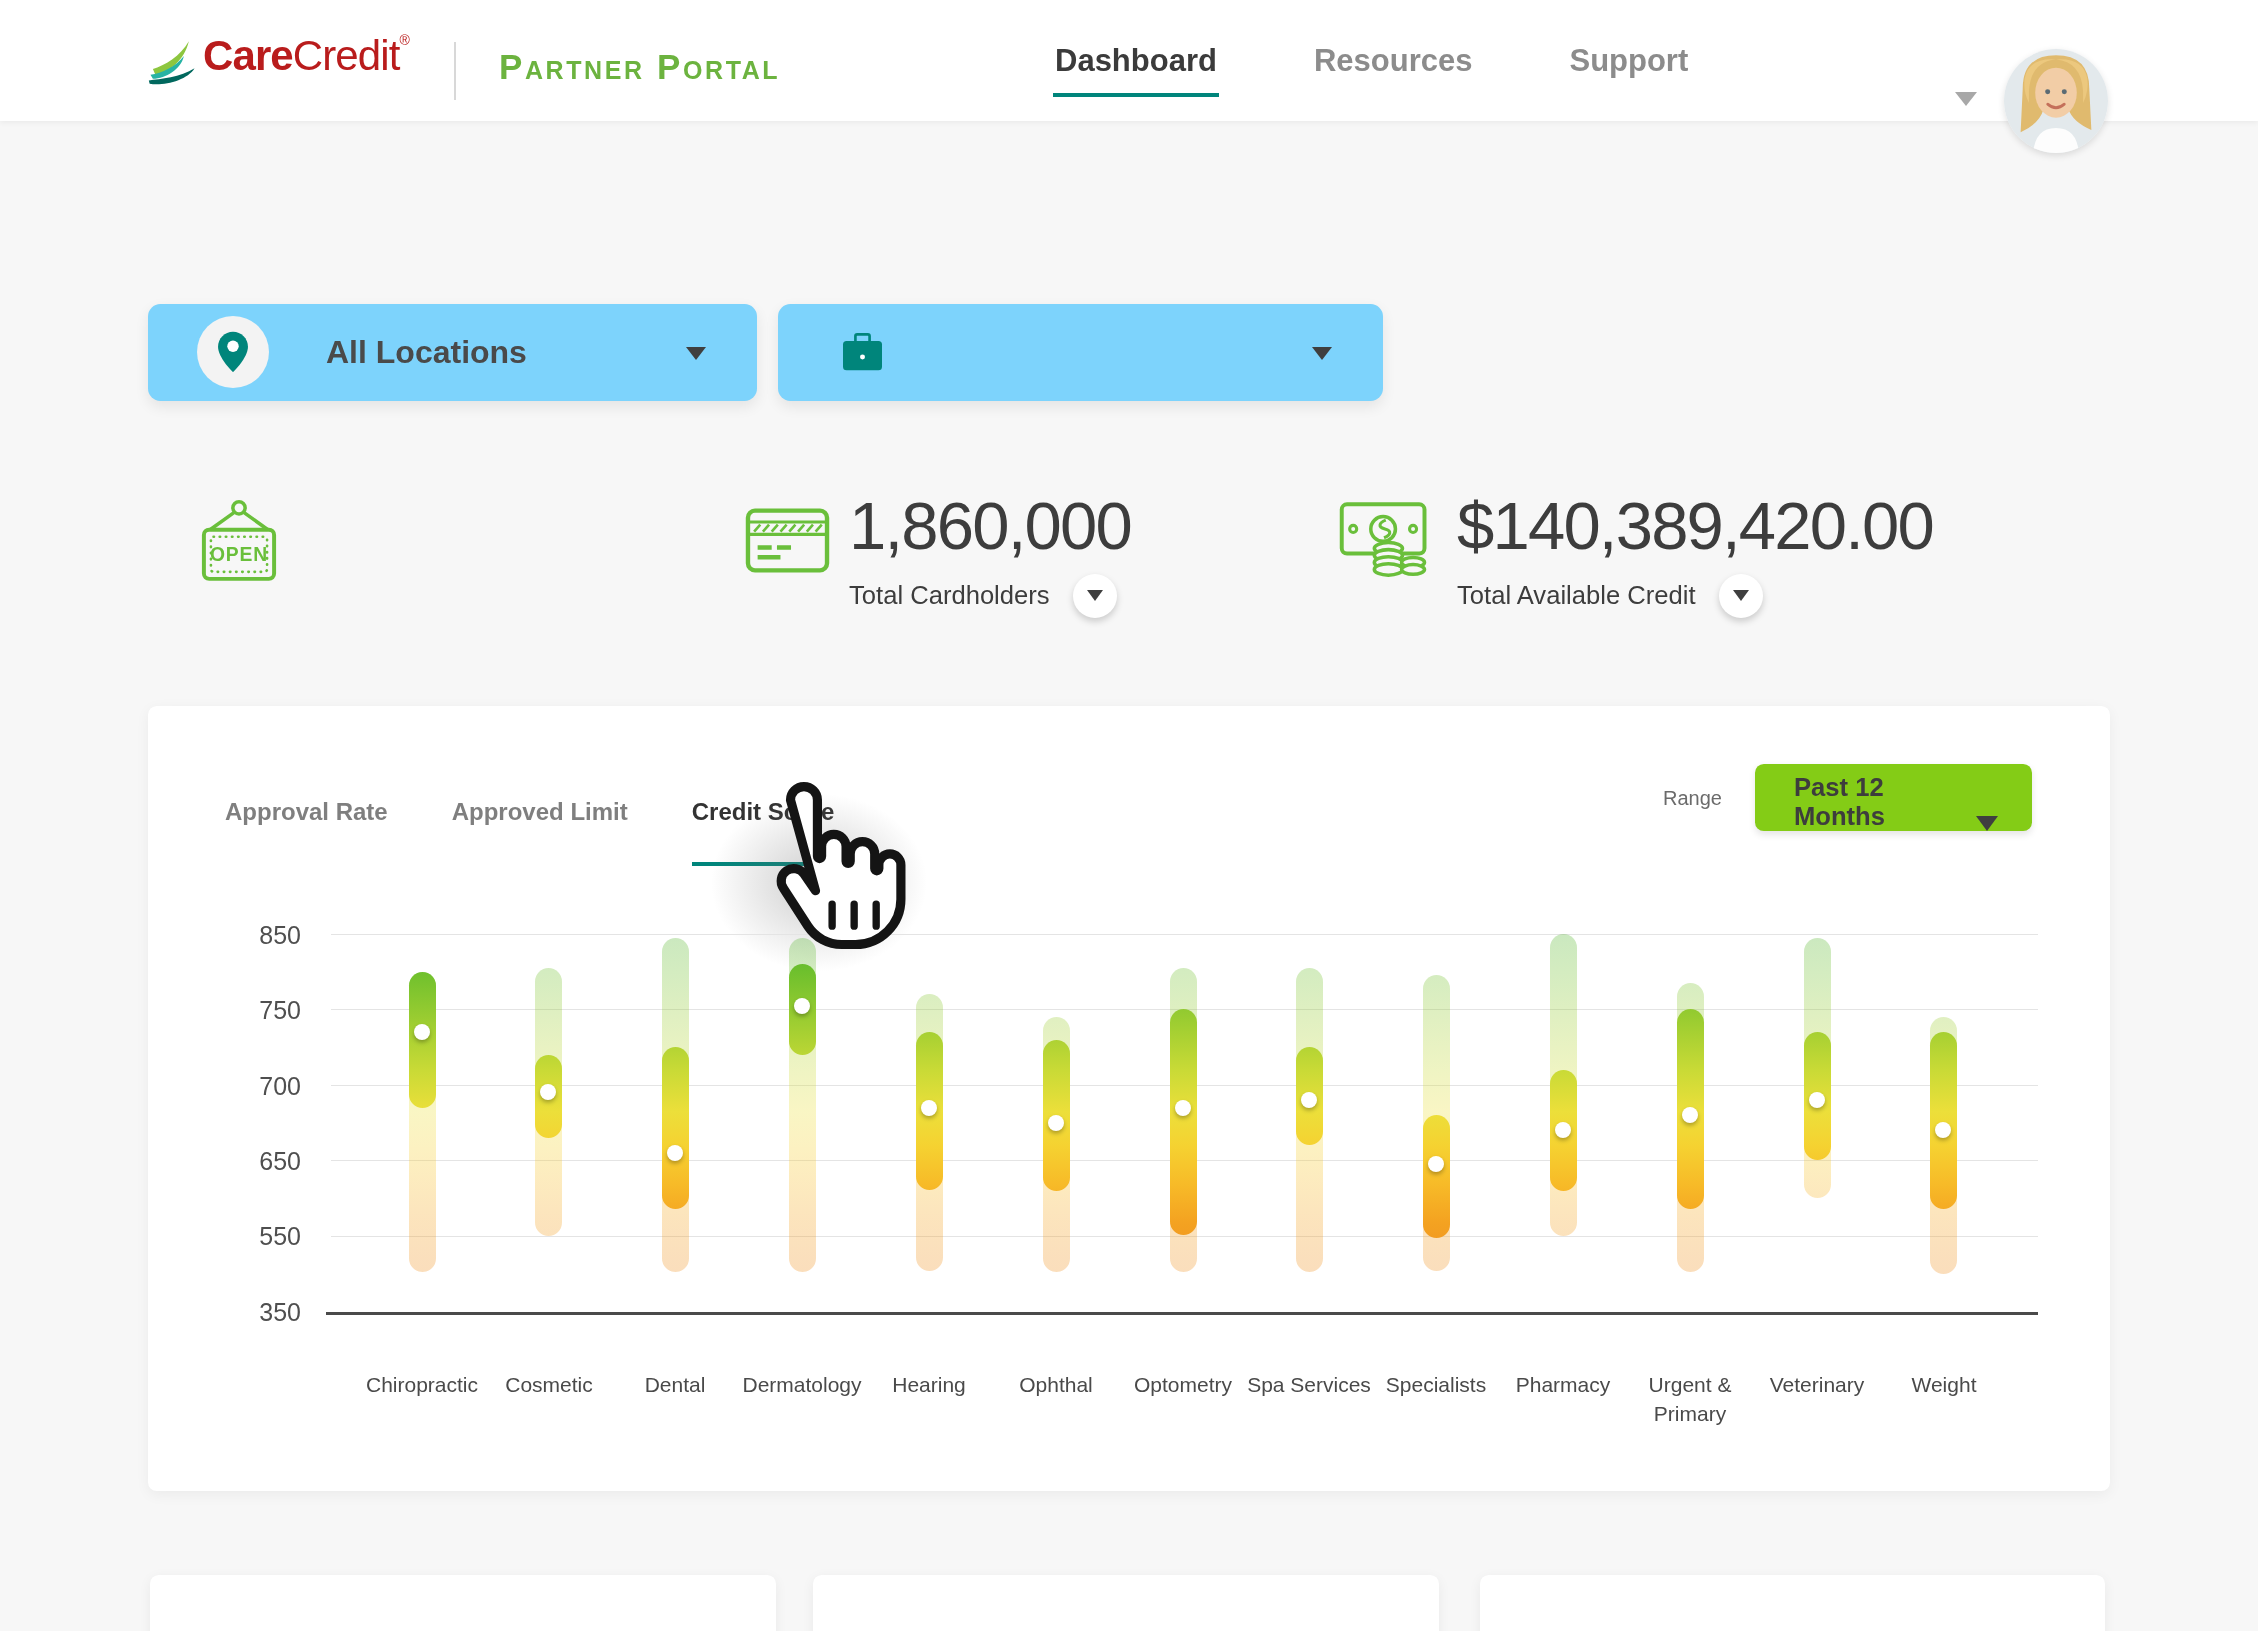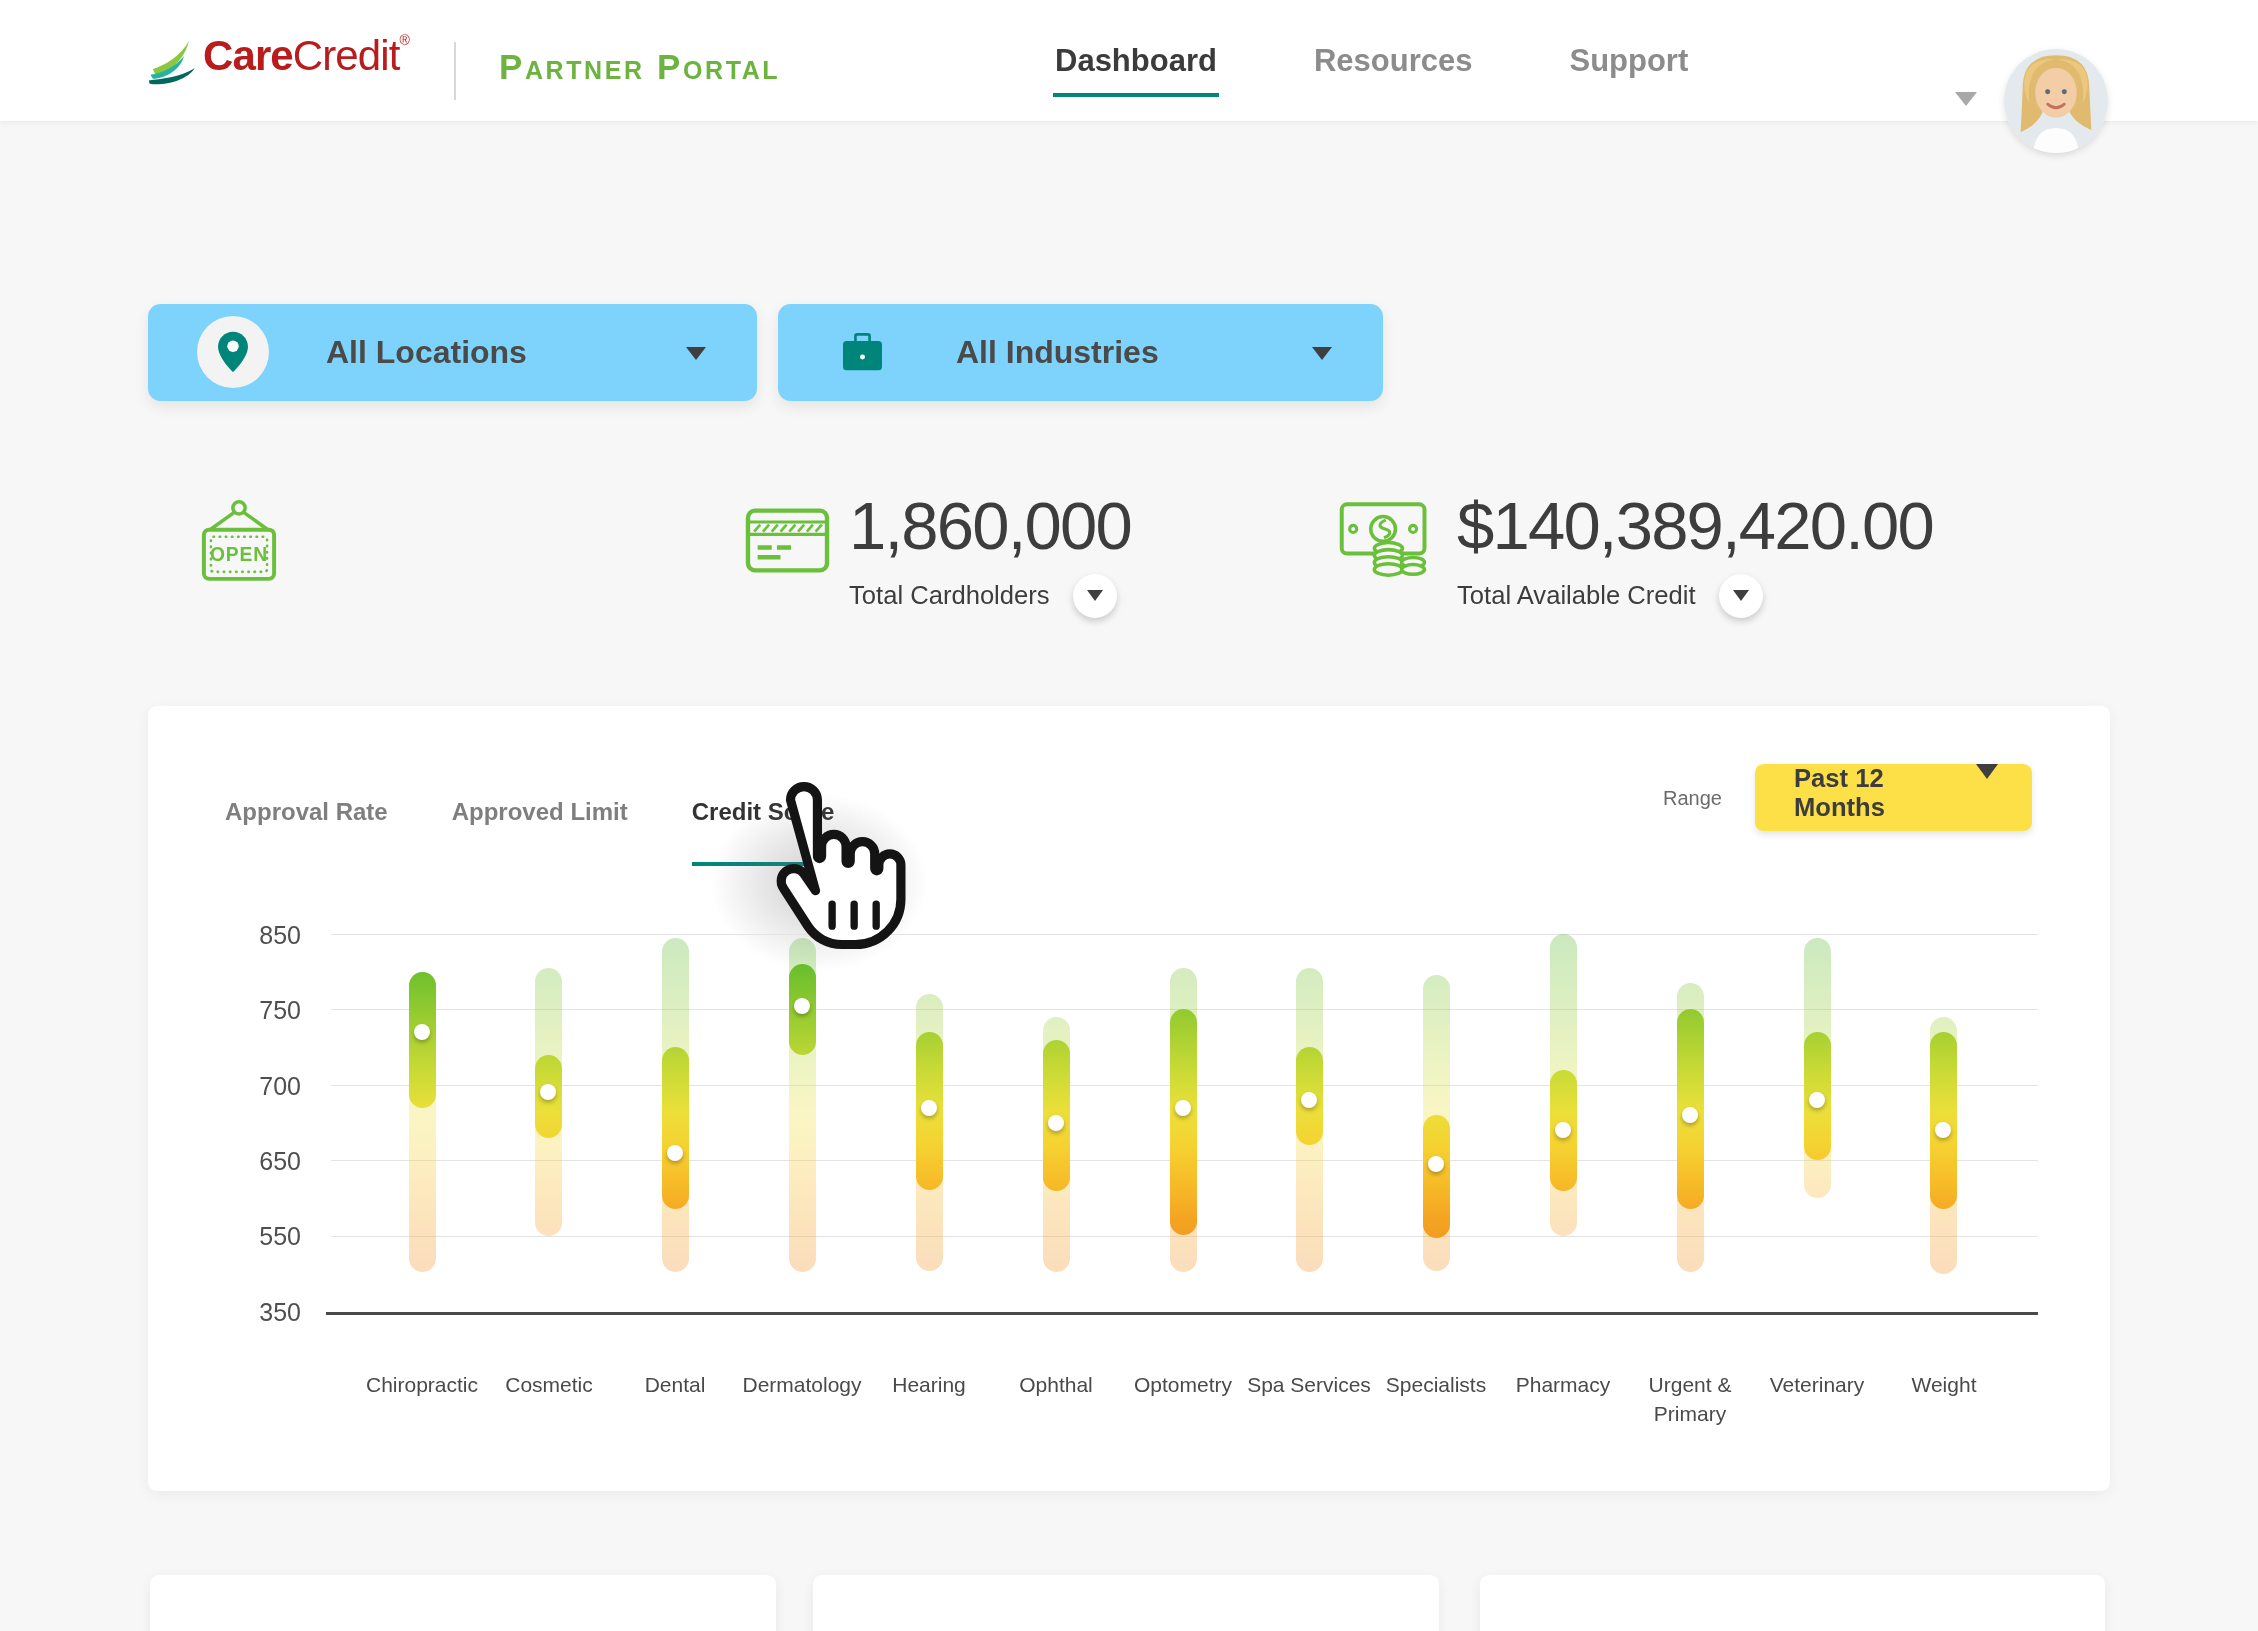--- a/index.html
+++ b/index.html
@@ -57,23 +57,23 @@
                     box-shadow:0 3.5px 7px rgba(0,0,0,.18); display:flex; align-items:center; justify-content:center; cursor:pointer; }
   .stat-caret-btn .tri { width:0; height:0; border-left:8.8px solid transparent; border-right:8.8px solid transparent; border-top:11.5px solid #3f3f3f; }
   
   .chart-card { position:absolute; left:148px; top:706px; width:1962px; height:785px; background:#fff;
                 border-radius:8.8px; box-shadow:0 3.5px 14px rgba(0,0,0,.05); }
   .tabs { position:absolute; left:77px; top:92px; display:flex; gap:64px; }
   .tab { position:relative; font-size:24px; font-weight:700; color:#7f7f7f; cursor:pointer; white-space:nowrap; }
   .tab.active { color:#333; }
   .tab.active::after { content:""; position:absolute; left:0; right:0; top:64px; height:4.4px; background:var(--accent); }
   .range-label { position:absolute; left:1515px; top:81px; font-size:20px; color:#6b6b6b; }
-  .range-btn { position:absolute; left:1607px; top:58px; width:277px; height:67px; background:#fde047;
+  .range-btn { position:absolute; left:1607px; top:58px; width:277px; height:67px; background:#84cc16;
                border-radius:8.8px; box-shadow:0 3.5px 7px rgba(0,0,0,.10); cursor:pointer;
-               display:flex; align-items:flex-start; padding:0 34px 0 39px; }
+               display:flex; align-items:flex-end; padding:0 34px 0 39px; }
   .range-value { font-size:25.6px; font-weight:700; color:#3d3d3d; flex:1; }
   .range-caret { width:0; height:0; border-left:11.5px solid transparent; border-right:11.5px solid transparent; border-top:15px solid #3f3f3f; }
   .cursor-shadow { position:absolute; left:521px; top:53px; width:300px; height:247px; pointer-events:none;
                    background:radial-gradient(closest-side, rgba(110,110,110,.35), rgba(110,110,110,0) 72%); }
   .cursor-hand { position:absolute; left:596px; top:74px; width:164px; height:187px; pointer-events:none; z-index:4; }
   
   .plot { position:absolute; left:183px; top:228px; width:1707px; height:378px; }
   .gridline { position:absolute; left:0; width:100%; height:0.9px; background:#e4e4e4; }
   .baseline  { position:absolute; left:-5.3px; width:calc(100% + 5.3px); height:2.6px; background:#4a4a4a; }
   .ytick { position:absolute; left:-108px; width:78px; text-align:right; font-size:25px; color:#4f4f4f; }
@@ -134,21 +134,20 @@
   <div class="pill-label">All Locations</div>
   <div class="pill-caret"></div>
 </div>
 
 <div class="pill pill-2">
   <svg class="pill-icon-plain" width="41" height="39" viewBox="0 0 46 44">
     <rect x="15" y="1.5" width="16" height="10" rx="2" fill="none" stroke="#00857b" stroke-width="3"></rect>
     <rect x="1" y="9" width="44" height="33" rx="4" fill="#00857b"></rect>
     <circle cx="23" cy="27" r="2.8" fill="#fff"></circle>
   </svg>
-  <div class="pill-label">All Industries</div>
   <div class="pill-caret"></div>
 </div>
 
 <div class="stat stat-1">
   <svg class="stat-icon" style="top:10.6px" width="86" height="88" viewBox="0 0 98 100">
     <circle cx="49" cy="11" r="7" fill="none" stroke="#6abf3b" stroke-width="4"></circle>
     <path d="M44 16 L16 36 M54 16 L82 36" stroke="#6abf3b" stroke-width="4" fill="none"></path>
     <rect x="9" y="36" width="80" height="56" rx="6" fill="none" stroke="#6abf3b" stroke-width="4.5"></rect>
     <rect x="17" y="44" width="64" height="40" rx="3" fill="none" stroke="#6abf3b" stroke-width="3" stroke-dasharray="0.5 6.5" stroke-linecap="round"></rect>
     <text x="49" y="72" text-anchor="middle" font-family="Liberation Sans, sans-serif" font-weight="bold" font-size="22" letter-spacing="1" fill="#6abf3b">OPEN</text>

